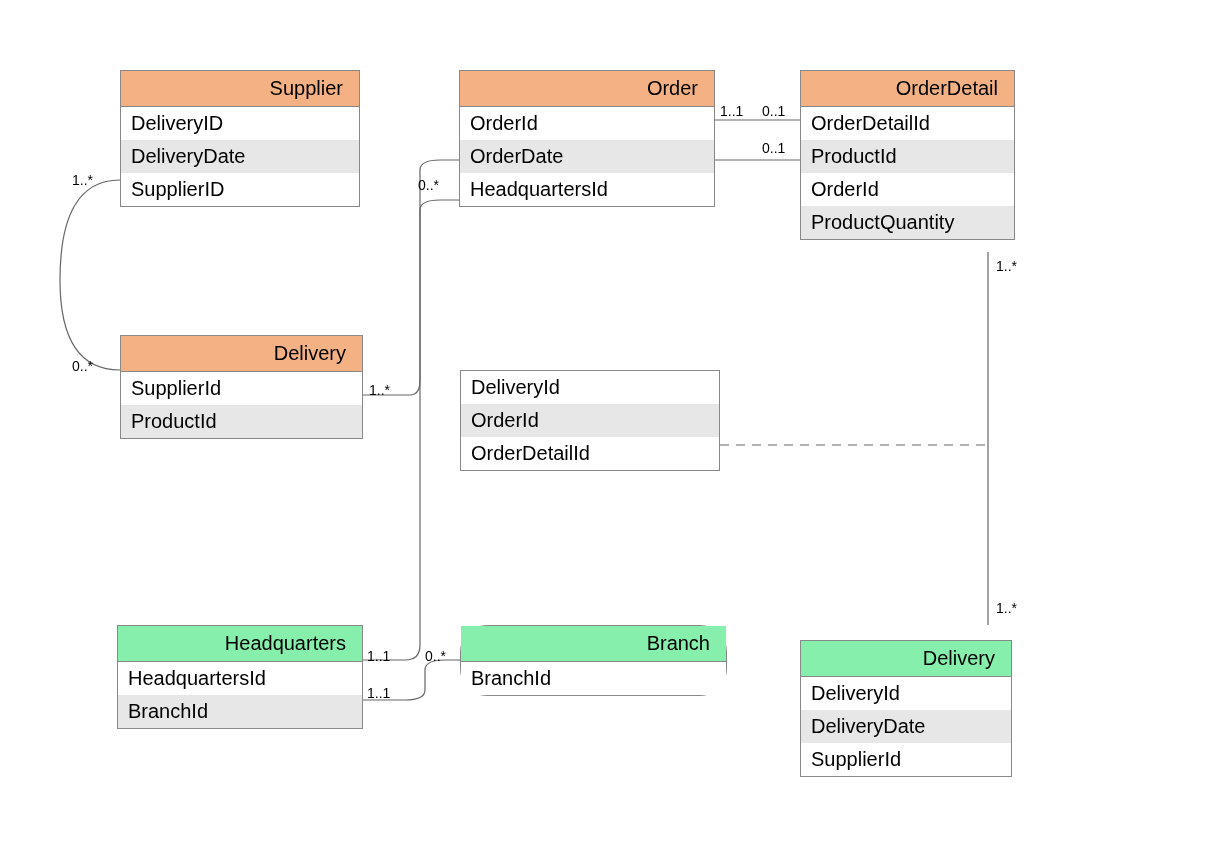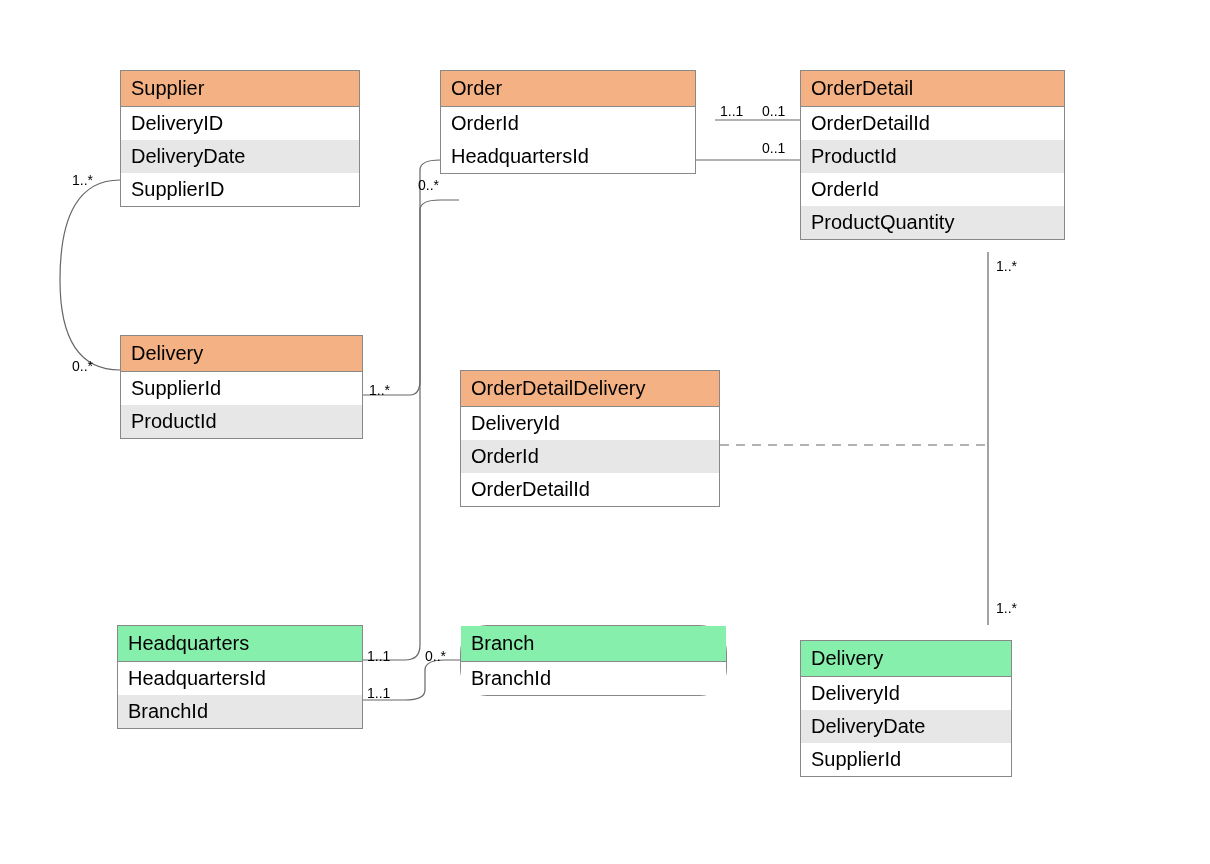--- a/index.html
+++ b/index.html
@@ -12,23 +12,24 @@
     font-size: 20px;
     color: #000;
     position: relative;
   }
   .entity {
     position: absolute;
     border: 1px solid #888;
     background: #fff;
   }
   .entity .header {
-    padding: 6px 10px;
+    padding: 6px 16px;
     font-weight: 400;
     border-bottom: 1px solid #888;
+    text-align: right;
   }
   .hdr-strong { background: #f4b183; }
   .hdr-light  { background: #86efac; }
   .row {
     padding: 5px 10px;
     background: #fff;
   }
   .row.alt { background: #e7e7e7; }
   .mult {
     position: absolute;
@@ -69,42 +70,42 @@
   <path d="M363 700 L405 700 Q425 700 425 690 L425 670 Q425 660 445 660 L460 660"></path>
 </svg>
 
 <div class="entity" style="left:120px; top:70px; width:240px;">
   <div class="header hdr-strong">Supplier</div>
   <div class="row">DeliveryID</div>
   <div class="row alt">DeliveryDate</div>
   <div class="row">SupplierID</div>
 </div>
 
-<div class="entity" style="left:440px; top:70px; width:256px;">
+<div class="entity" style="left:459px; top:70px; width:256px;">
   <div class="header hdr-strong">Order</div>
   <div class="row">OrderId</div>
+  <div class="row alt">OrderDate</div>
   <div class="row">HeadquartersId</div>
 </div>
 
-<div class="entity" style="left:800px; top:70px; width:265px;">
+<div class="entity" style="left:800px; top:70px; width:215px;">
   <div class="header hdr-strong">OrderDetail</div>
   <div class="row">OrderDetailId</div>
   <div class="row alt">ProductId</div>
   <div class="row">OrderId</div>
   <div class="row alt">ProductQuantity</div>
 </div>
 
 <div class="entity" style="left:120px; top:335px; width:243px;">
   <div class="header hdr-strong">Delivery</div>
   <div class="row">SupplierId</div>
   <div class="row alt">ProductId</div>
 </div>
 
 <div class="entity" style="left:460px; top:370px; width:260px;">
-  <div class="header hdr-strong">OrderDetailDelivery</div>
   <div class="row">DeliveryId</div>
   <div class="row alt">OrderId</div>
   <div class="row">OrderDetailId</div>
 </div>
 
 <div class="entity" style="left:117px; top:625px; width:246px;">
   <div class="header hdr-light">Headquarters</div>
   <div class="row">HeadquartersId</div>
   <div class="row alt">BranchId</div>
 </div>

